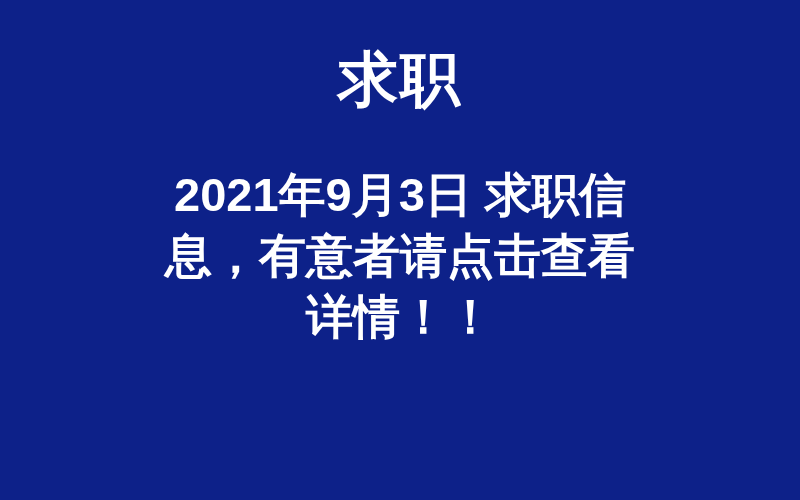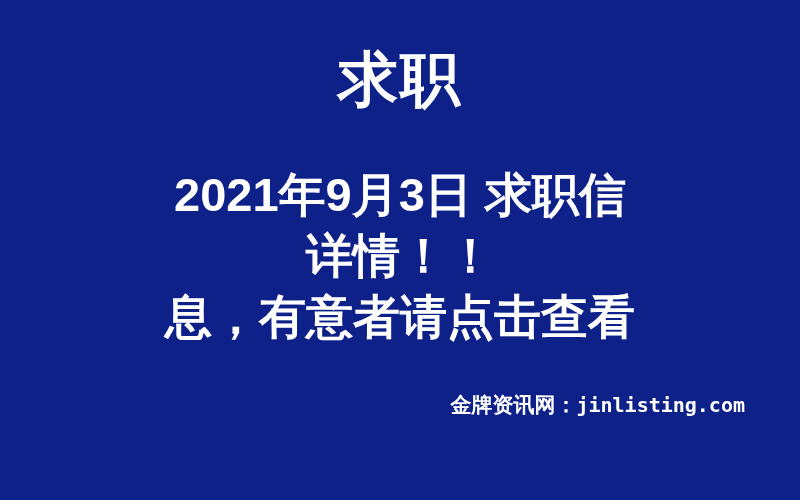--- a/index.html
+++ b/index.html
@@ -82,22 +82,18 @@
 </style>
 </head>
 <body>
 
 <div id="poster" style="background: rgb(13, 33, 137);">
 
   <div id="poster-title">求职</div>
 
   <div id="message-block">
     <span class="message-line">2021年9月3日 求职信</span>
+    <span class="message-line">息，有意者请点击查看</span>
     <span class="message-line">详情！！</span>
-    <span class="message-line">息，有意者请点击查看</span>
   </div>
 
-  <div id="footer">
-    <span id="footer-brand">金牌资讯网：</span>
-    <span id="footer-url">jinlisting.com</span>
-  </div>
 
 </div>
 
 </body></html>

